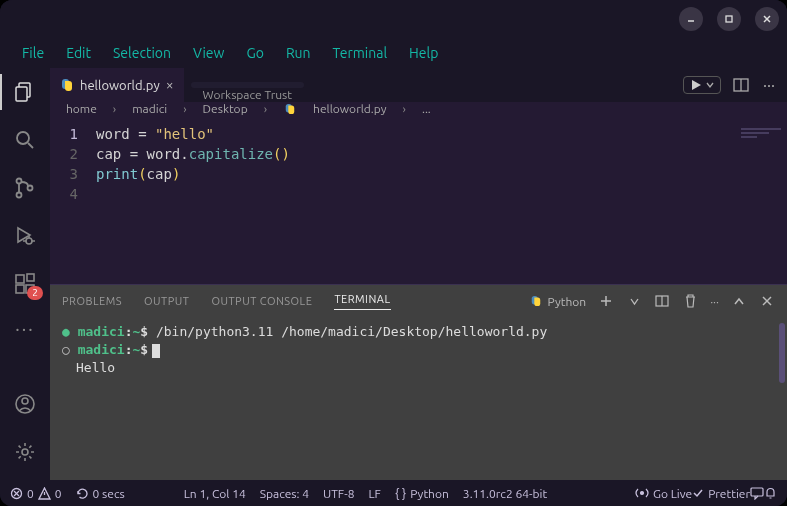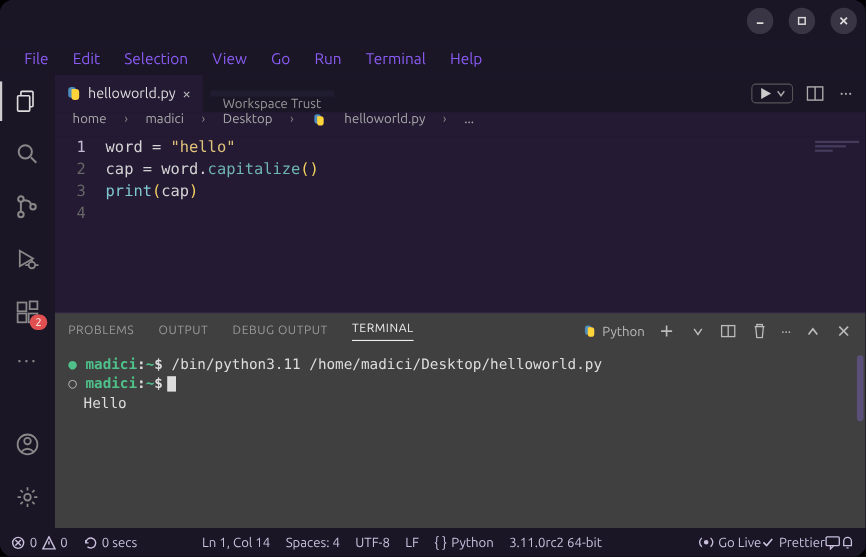--- a/index.html
+++ b/index.html
@@ -51,21 +51,21 @@
   .menubar {
     height: 30px;
     background: #1a1626;
     display: flex;
     align-items: center;
     padding-left: 12px;
     gap: 2px;
   }
   .menu-item {
     padding: 4px 10px;
-    color: #8b5cf6;
+    color: #14b8a6;
     font-size: 14px;
     cursor: pointer;
   }
   
   .main {
     flex: 1;
     display: flex;
     min-height: 0;
   }
   
@@ -472,21 +472,21 @@
           <span></span>
             <span style="width:70%"></span>
             <span style="width:40%"></span>
         </div>
       </div>
 
       <div class="panel">
         <div class="panel-tabs">
           <span class="panel-tab">PROBLEMS</span>
           <span class="panel-tab">OUTPUT</span>
-          <span class="panel-tab">DEBUG OUTPUT</span>
+          <span class="panel-tab">OUTPUT CONSOLE</span>
           <span class="panel-tab active">TERMINAL</span>
           <div class="panel-right">
             <span style="display:flex;align-items:center;gap:5px;">
               <span class="py-icon" style="transform:scale(0.85);"></span>
               <span>Python</span>
             </span>
             <span class="ic">
               <svg width="12" height="12" viewBox="0 0 12 12" stroke="#bbb" stroke-width="1.5">
                   <line x1="6" y1="1" x2="6" y2="11"></line>
                   <line x1="1" y1="6" x2="11" y2="6"></line>

